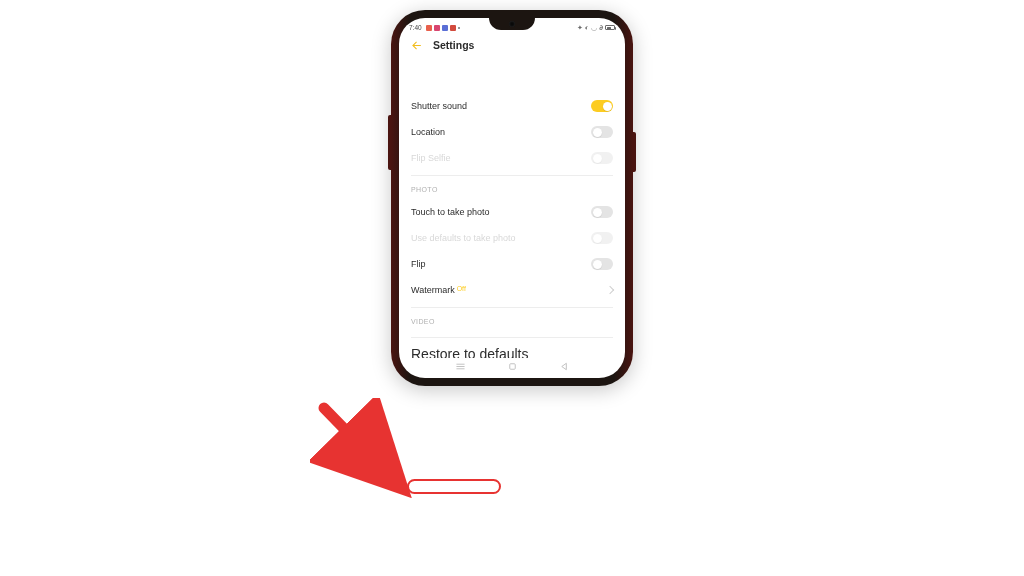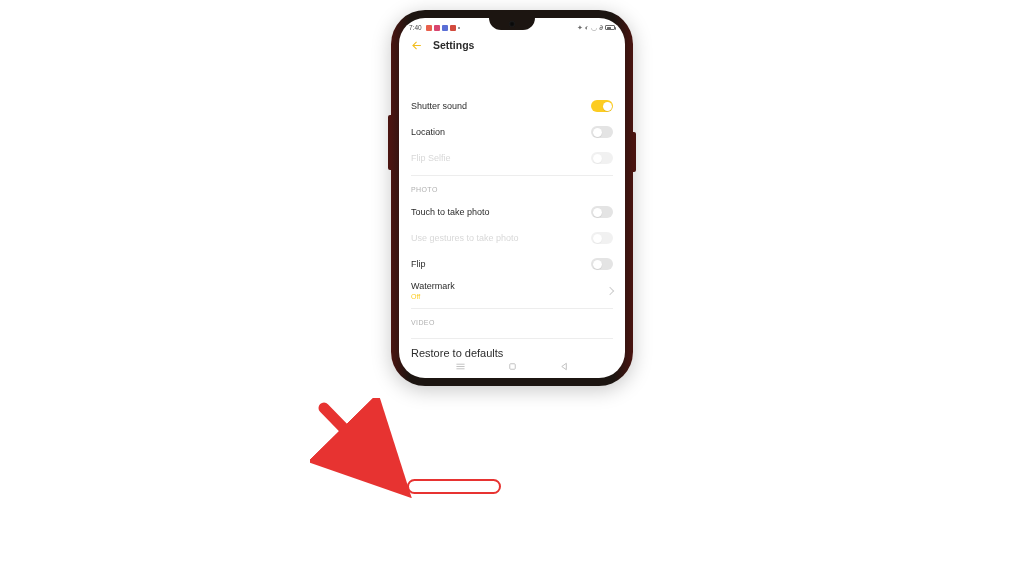--- a/index.html
+++ b/index.html
@@ -160,21 +160,21 @@
     min-height:26px;
     padding: 4px 0;
   }
   .row + .row { }
   .row-label {
     font-size:9px;
     color: var(--text-primary);
   }
   .row.disabled .row-label,
   .row.disabled .row-sub { color: #d8d8d8; }
-  .row-main { display:flex; flex-direction:column; gap:2px; }
+  .row-main { display:flex; flex-direction:row; gap:2px; }
   .row-sub {
     font-size:7px;
     color: var(--accent-yellow);
   }
   .row-sub.grey { color:#cfcfcf; }
 
   .toggle {
     width:22px;height:12px;border-radius:7px;
     background: var(--toggle-off-bg);
     position:relative;
@@ -200,21 +200,21 @@
     transform: rotate(-45deg);
     flex-shrink:0;
   }
 
   .restore-row {
     border-top:1px solid var(--divider);
     margin-top:6px;
     padding-top:8px;
     padding-bottom:10px;
   }
-  .restore-row .row-label { font-size:11px; }
+  .restore-row .row-label { font-size:14px; }
 
   
   .nav-bar {
     height:20px;
     display:flex;
     align-items:center;
     justify-content:space-around;
     padding: 0 35px 3px 35px;
   }
   .nav-btn {
@@ -289,21 +289,21 @@
         <span class="row-label">Flip Selfie</span>
         <span class="toggle disabled"></span>
       </div>
 
       <div class="section-label">PHOTO</div>
       <div class="row">
         <span class="row-label">Touch to take photo</span>
         <span class="toggle"></span>
       </div>
       <div class="row disabled">
-        <span class="row-label">Use gestures to take photo</span>
+        <span class="row-label">Use defaults to take photo</span>
         <span class="toggle disabled"></span>
       </div>
       <div class="row">
         <span class="row-label">Flip</span>
         <span class="toggle"></span>
       </div>
       <div class="row">
         <div class="row-main">
           <span class="row-label">Watermark</span>
           <span class="row-sub">Off</span>

